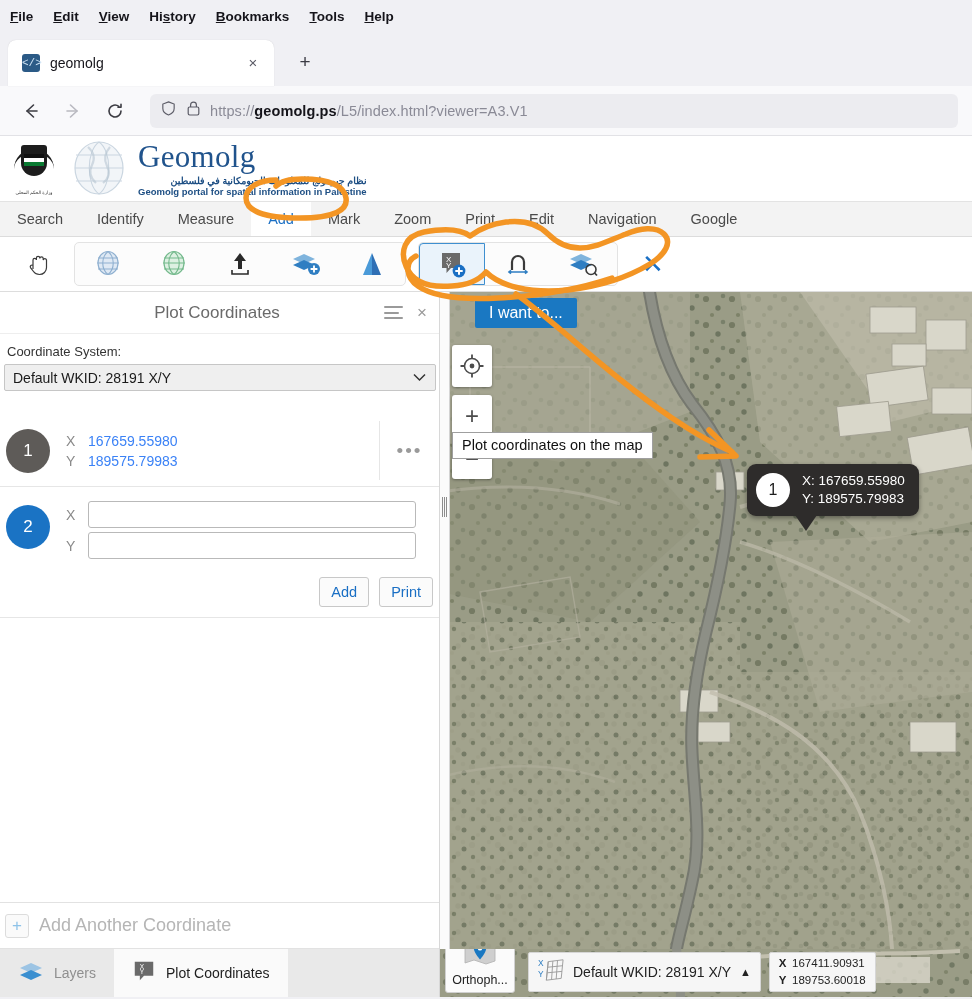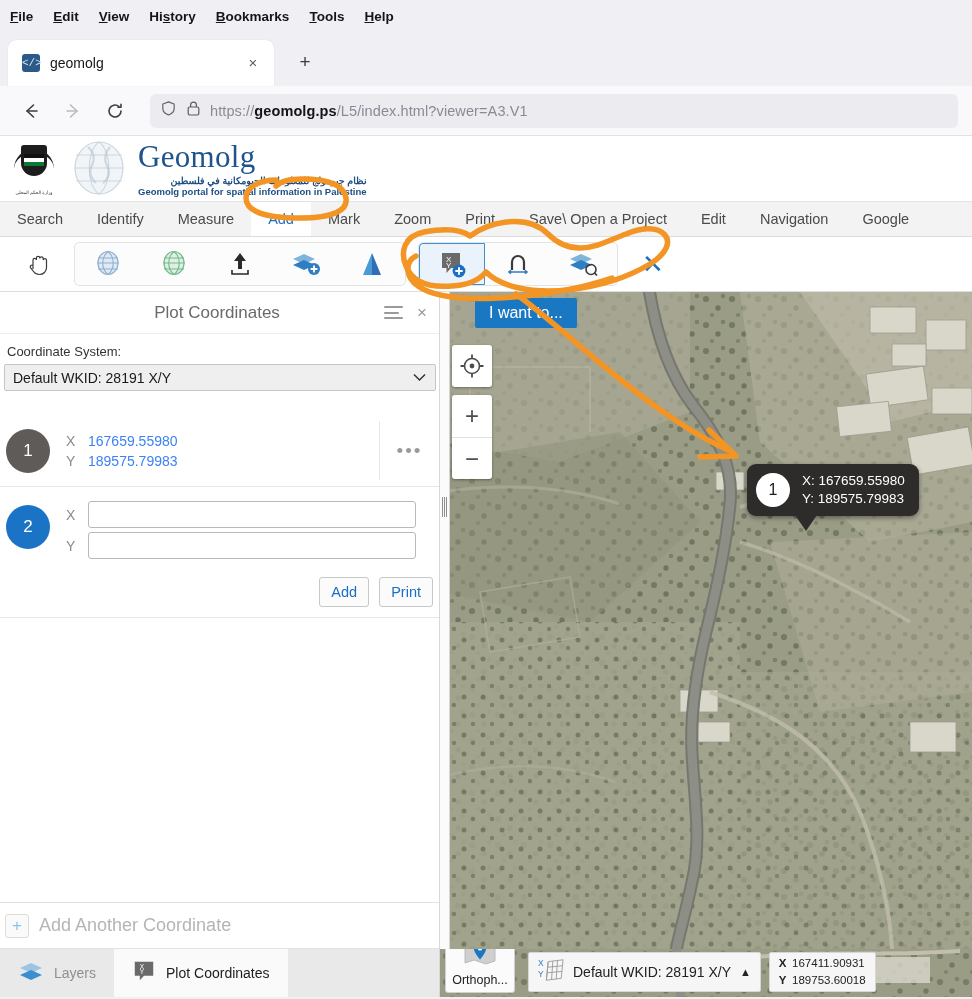--- a/index.html
+++ b/index.html
@@ -406,21 +406,20 @@
   </div>
 
   <div class="menutabs">
     <div class="mtab">Search</div>
     <div class="mtab">Identify</div>
     <div class="mtab">Measure</div>
     <div class="mtab active">Add</div>
     <div class="mtab">Mark</div>
     <div class="mtab">Zoom</div>
     <div class="mtab">Print</div>
-    <div class="mtab">Save\ Open a Project</div>
     <div class="mtab">Edit</div>
     <div class="mtab">Navigation</div>
     <div class="mtab">Google</div>
   </div>
 
   <div class="toolbar">
     <div class="tbtn plain">
       <svg width="30" height="30" viewBox="0 0 30 30">
         <path d="M9 20 V11 a1.7 1.7 0 0 1 3.4 0 V9 a1.7 1.7 0 0 1 3.4 0 V9.6 a1.7 1.7 0 0 1 3.4 0 V11 a1.7 1.7 0 0 1 3.3 0 v7.5 c0 4-3 7-7 7 -3 0-4.6-1-6-3 L6.5 18.6 a1.7 1.7 0 0 1 2.5-2.2Z" fill="#fff" stroke="#3a3a3a" stroke-width="1.2"></path>
       </svg>
@@ -700,20 +699,21 @@
         <div class="spill">
           <div class="xyread">
             <div><b>X</b> <span>167411.90931</span></div>
             <div><b>Y</b> <span>189753.60018</span></div>
           </div>
         </div>
       </div>
     </div>
   </div>
 
+  <div class="tooltip">Plot coordinates on the map</div>
 
   <svg class="annot" viewBox="0 0 972 813">
     <g fill="none" stroke="#f39524" stroke-width="5.5" stroke-linecap="round" stroke-linejoin="round">
 
       <path d="M276 44 C258 44 246 52 246 62 C246 74 262 82 300 82 C334 82 348 74 346 62 C344 50 330 43 302 43 C288 43 280 46 276 50"></path>
 
       <path d="M424 96 C404 100 400 116 406 130 C412 146 428 152 452 150 C470 149 480 143 486 136
                C500 150 530 158 568 154 C604 150 630 140 650 128 C666 118 672 106 664 98
                C656 90 640 92 626 98 C610 104 596 112 580 112 C566 112 556 106 548 98
                C538 88 524 84 506 86 C490 88 478 94 470 100 C462 94 446 92 424 96Z"></path>

